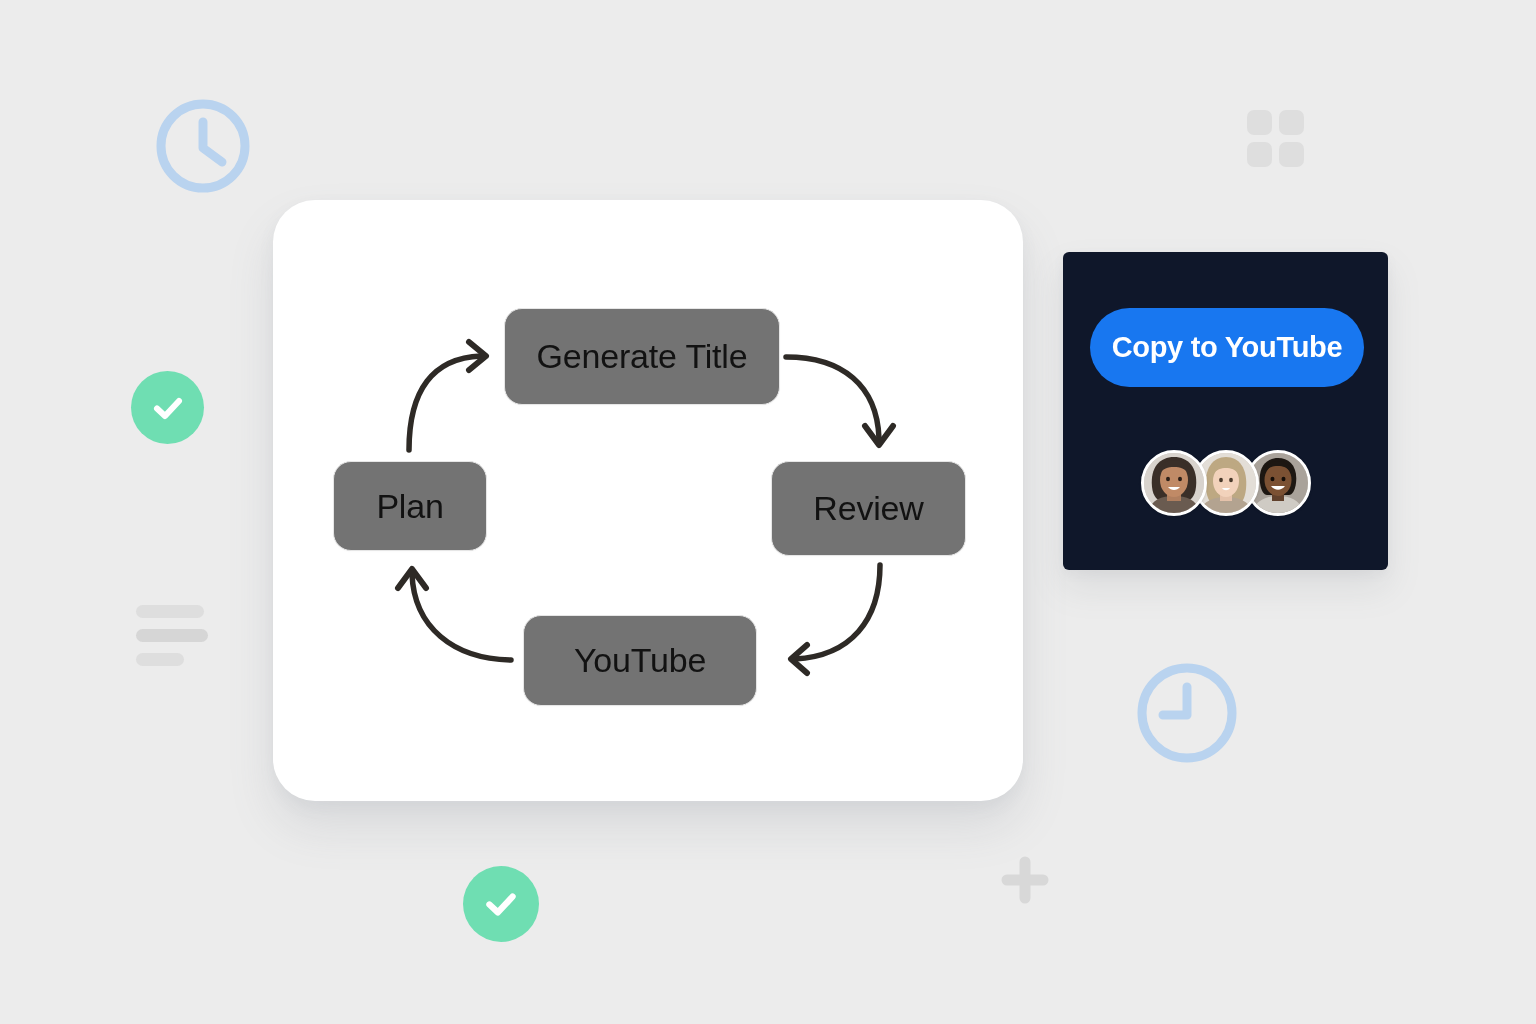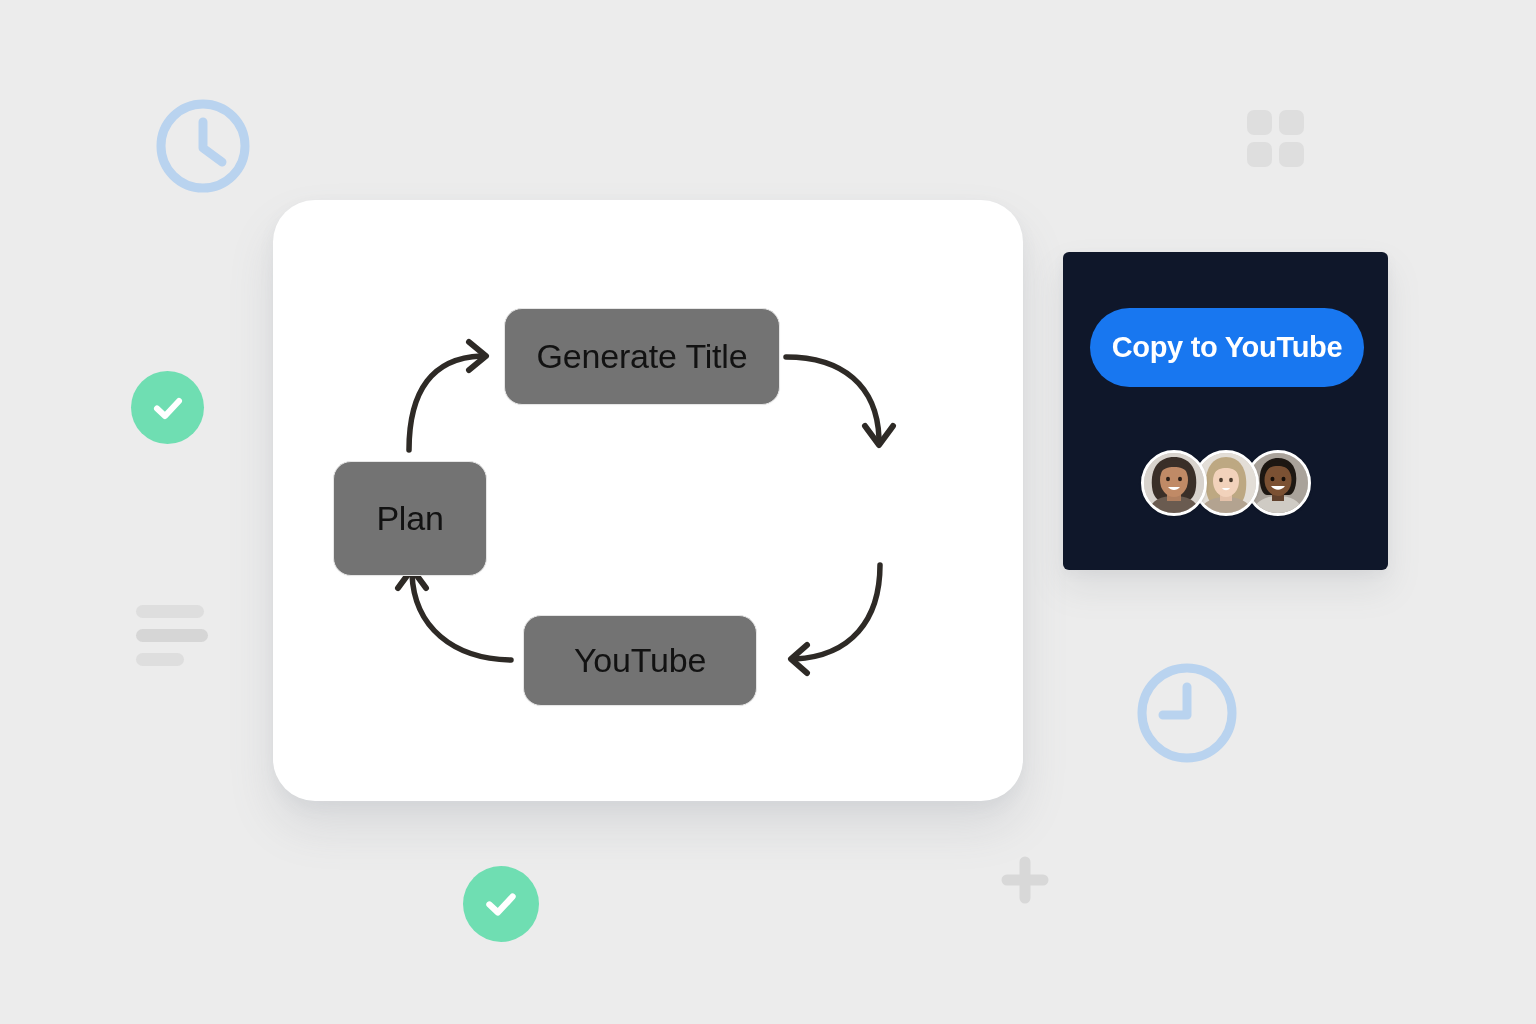--- a/index.html
+++ b/index.html
@@ -61,21 +61,21 @@
     width: 195px; height: 95px;
     font-size: 34px;
   }
   .node-publish {
     left: 523px; top: 615px;
     width: 234px; height: 91px;
     font-size: 34px;
   }
   .node-plan {
     left: 333px; top: 461px;
-    width: 154px; height: 115px;
+    width: 154px; height: 90px;
     font-size: 34px;
   }
 
   .flow-arrows {
     position: absolute;
     left: 273px; top: 200px;
     width: 750px; height: 601px;
     pointer-events: none;
   }
 
@@ -242,20 +242,23 @@
 
     <g>
       <path class="arw" d="M238 460 C180 459 141 427 139 374"></path>
       <path class="hd" d="M125 388 L139 369 L153 388"></path>
     </g>
   </svg>
 
   <div class="node node-generate">
     <span>Generate Title</span>
   </div>
+  <div class="node node-review">
+    <span>Review</span>
+  </div>
   <div class="node node-publish">
     <span>YouTube</span>
   </div>
   <div class="node node-plan">
     <span>Plan</span>
   </div>
 
   <div class="share-card">
     <button class="cta-button">
       <span>Copy to YouTube</span>

